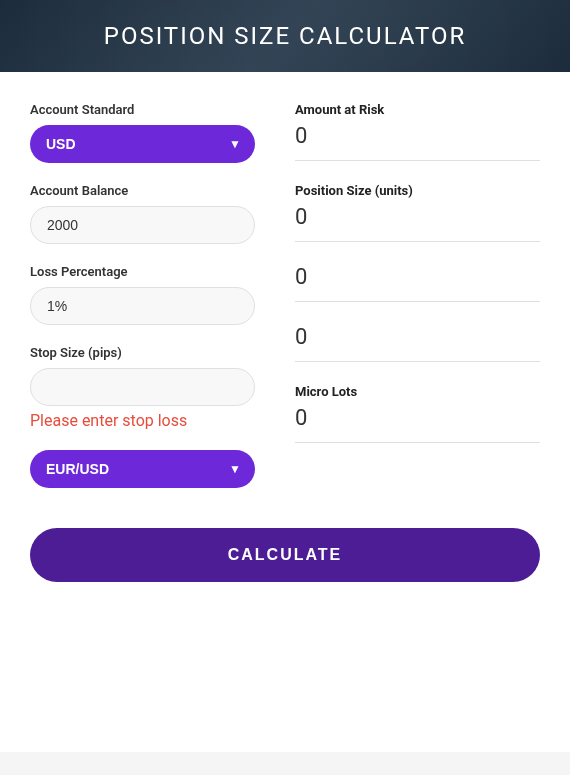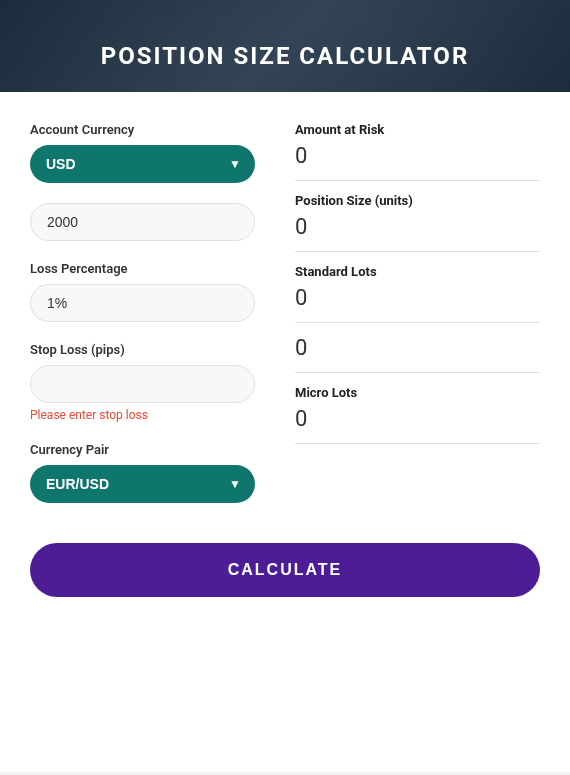--- a/index.html
+++ b/index.html
@@ -29,26 +29,25 @@
       position: absolute;
       top: 0; left: 0; right: 0; bottom: 0;
       background-image: 
         radial-gradient(circle at 30% 50%, rgba(255,255,255,0.03) 0%, transparent 60%),
         radial-gradient(circle at 70% 50%, rgba(255,255,255,0.03) 0%, transparent 60%);
     }
 
     .header h1 {
       color: #ffffff;
       font-size: 24px;
-      font-weight: 700;
+      font-weight: 400;
       letter-spacing: 2px;
       text-transform: uppercase;
       position: relative;
       z-index: 1;
-      margin-top: 20px;
     }
 
     .main-content {
       background: #ffffff;
       padding: 30px 30px 20px 30px;
       min-height: 680px;
     }
 
     .form-grid {
       display: grid;
@@ -96,47 +95,47 @@
     }
 
     .form-select {
       width: 100%;
       padding: 11px 16px;
       border: none;
       border-radius: 25px;
       font-size: 14px;
       font-weight: 600;
       color: #ffffff;
-      background: #0f766e;
+      background: #6d28d9;
       outline: none;
       appearance: none;
       -webkit-appearance: none;
       cursor: pointer;
       padding-right: 40px;
     }
 
     .select-arrow {
       position: absolute;
       right: 14px;
       top: 50%;
       transform: translateY(-50%);
       pointer-events: none;
       color: #ffffff;
       font-size: 12px;
     }
 
     .error-text {
-      font-size: 12px;
+      font-size: 16px;
       color: #e74c3c;
       margin-top: 5px;
       display: block;
     }
 
     .result-group {
-      margin-bottom: 12px;
+      margin-bottom: 22px;
       border-bottom: 1.5px solid #e0e0e0;
       padding-bottom: 12px;
     }
 
     .result-label {
       font-size: 13px;
       font-weight: 700;
       color: #222222;
       margin-bottom: 6px;
     }
@@ -174,49 +173,49 @@
 <div class="header">
   <h1>POSITION SIZE CALCULATOR</h1>
 </div>
 
 <div class="main-content">
   <div class="form-grid">
 
     <div class="left-column">
 
       <div class="form-group">
-        <label class="form-label">Account Currency</label>
+        <label class="form-label">Account Standard</label>
         <div class="select-wrapper">
           <select class="form-select">
             <option value="USD">USD</option>
             <option value="EUR">EUR</option>
             <option value="GBP">GBP</option>
             <option value="JPY">JPY</option>
           </select>
           <span class="select-arrow">▼</span>
         </div>
       </div>
 
       <div class="form-group">
+        <label class="form-label">Account Balance</label>
         <input type="text" class="form-input" value="2000" style="">
       </div>
 
       <div class="form-group">
         <label class="form-label">Loss Percentage</label>
         <input type="text" class="form-input" value="1%" style="">
       </div>
 
       <div class="form-group">
-        <label class="form-label">Stop Loss (pips)</label>
+        <label class="form-label">Stop Size (pips)</label>
         <input type="text" class="form-input" value="" style="">
         <span class="error-text">Please enter stop loss</span>
       </div>
 
       <div class="form-group">
-        <label class="form-label">Currency Pair</label>
         <div class="select-wrapper">
           <select class="form-select">
             <option value="EUR/USD">EUR/USD</option>
             <option value="GBP/USD">GBP/USD</option>
             <option value="USD/JPY">USD/JPY</option>
             <option value="AUD/USD">AUD/USD</option>
           </select>
           <span class="select-arrow">▼</span>
         </div>
       </div>
@@ -229,21 +228,20 @@
         <div class="result-label">Amount at Risk</div>
         <div class="result-value">0</div>
       </div>
 
       <div class="result-group">
         <div class="result-label">Position Size (units)</div>
         <div class="result-value">0</div>
       </div>
 
       <div class="result-group">
-        <div class="result-label">Standard Lots</div>
         <div class="result-value">0</div>
       </div>
 
       <div class="result-group">
         <div class="result-value">0</div>
       </div>
 
       <div class="result-group">
         <div class="result-label">Micro Lots</div>
         <div class="result-value">0</div>

